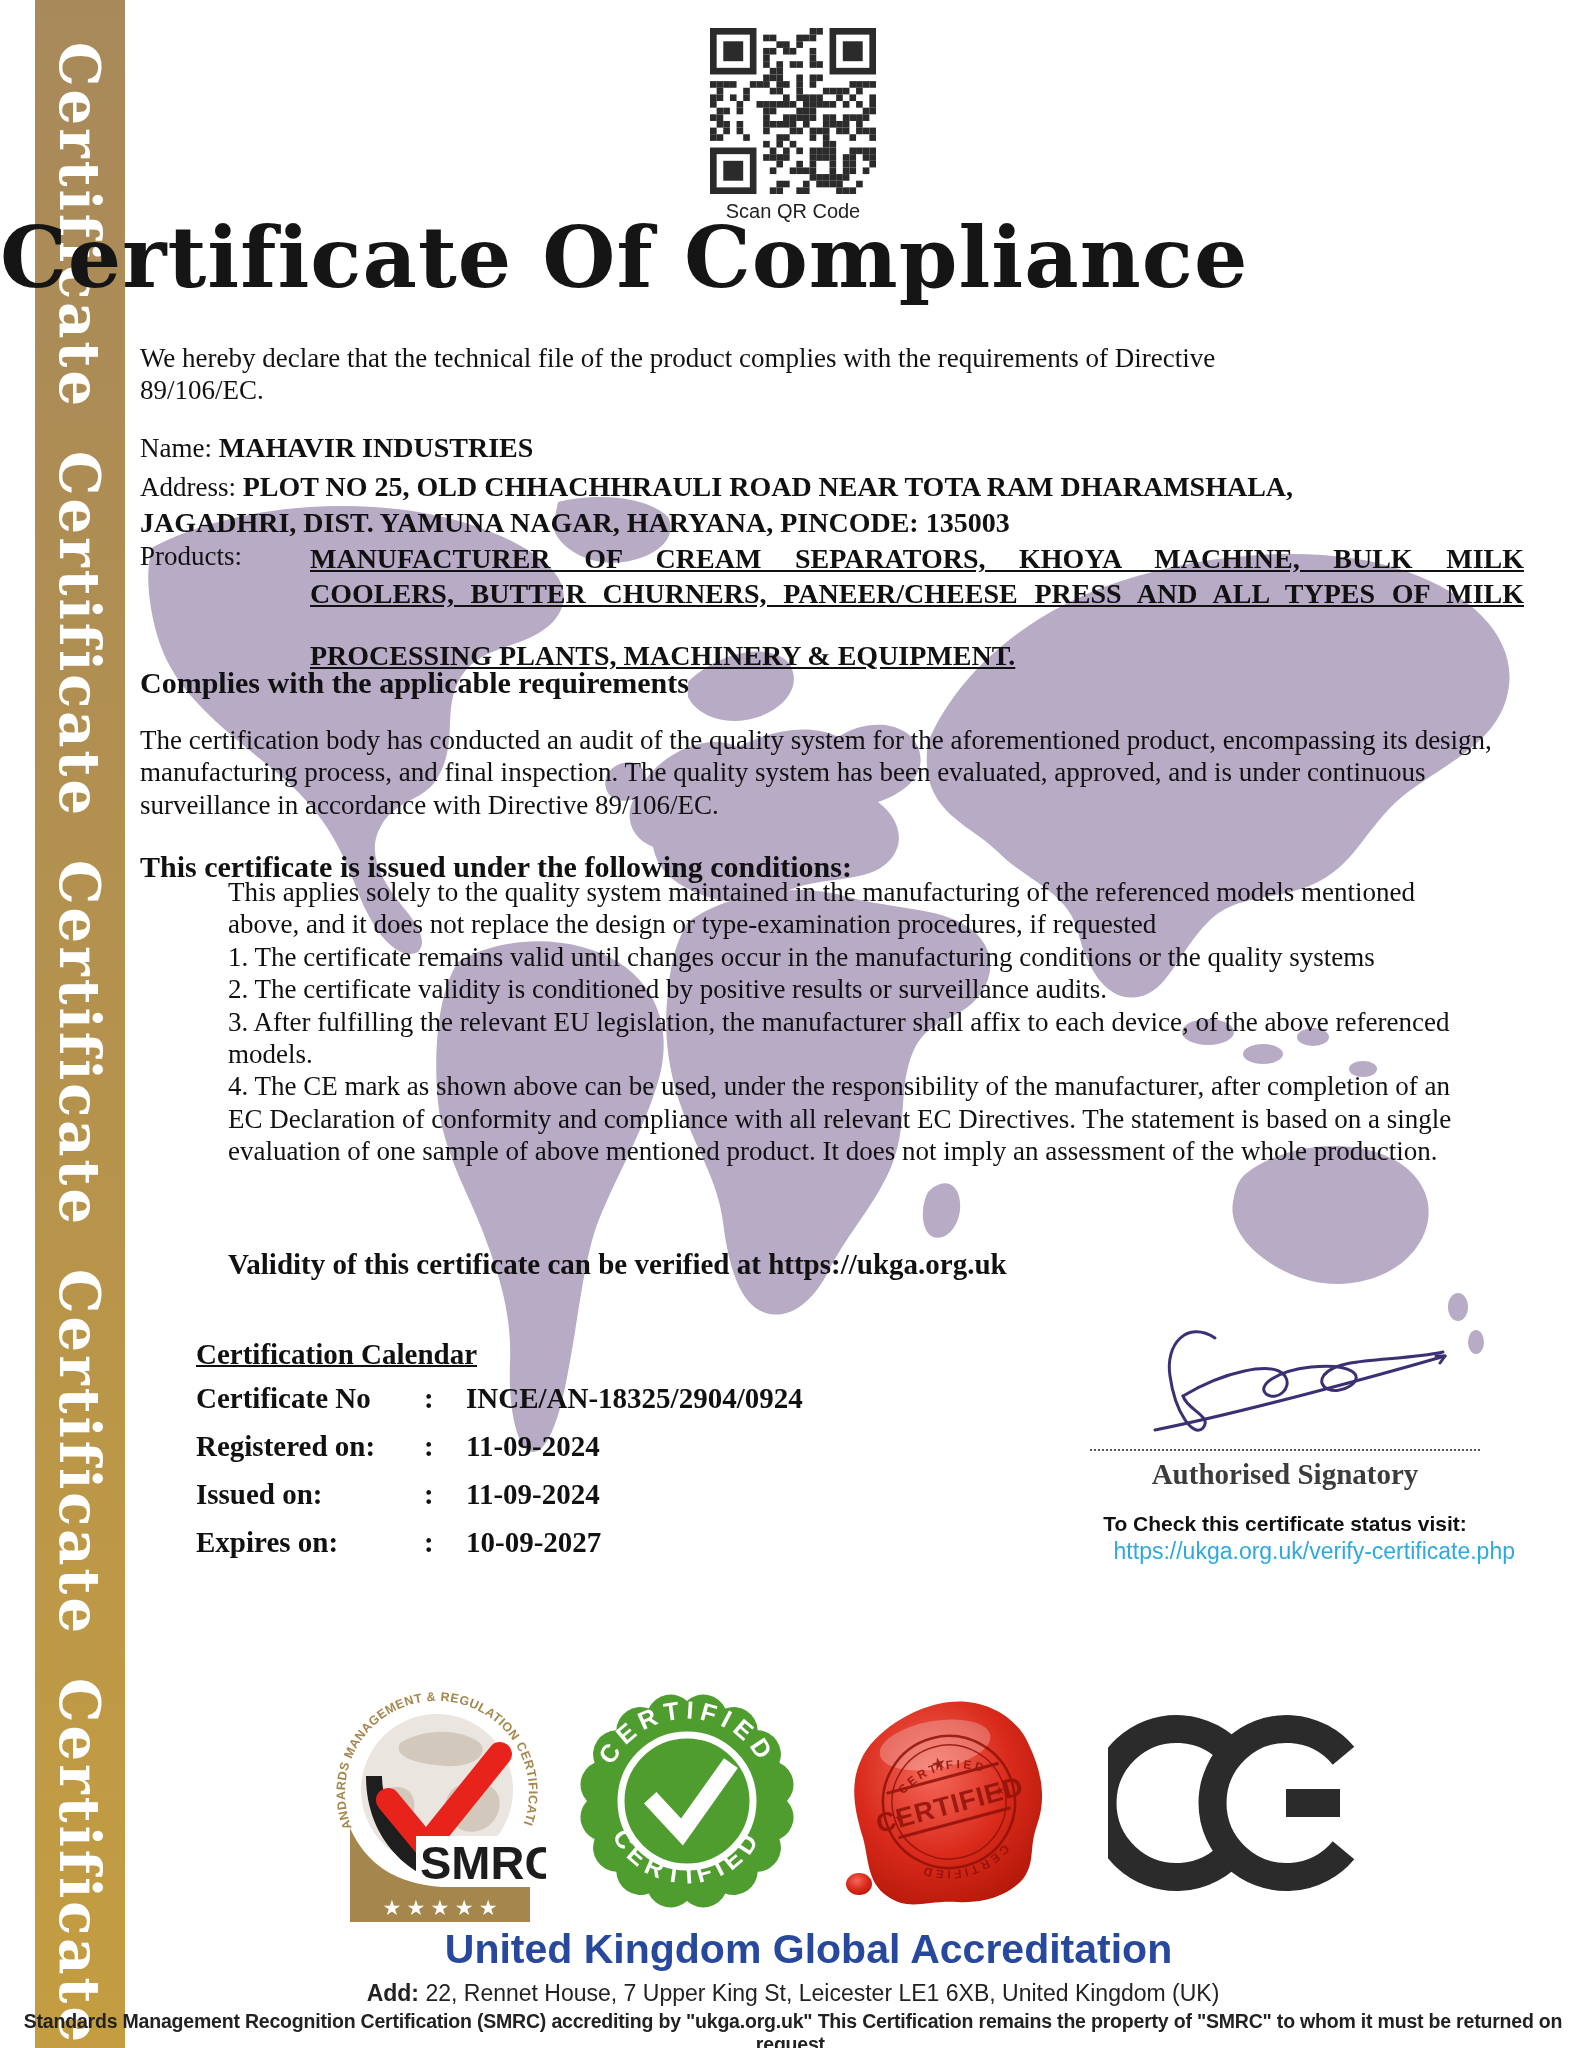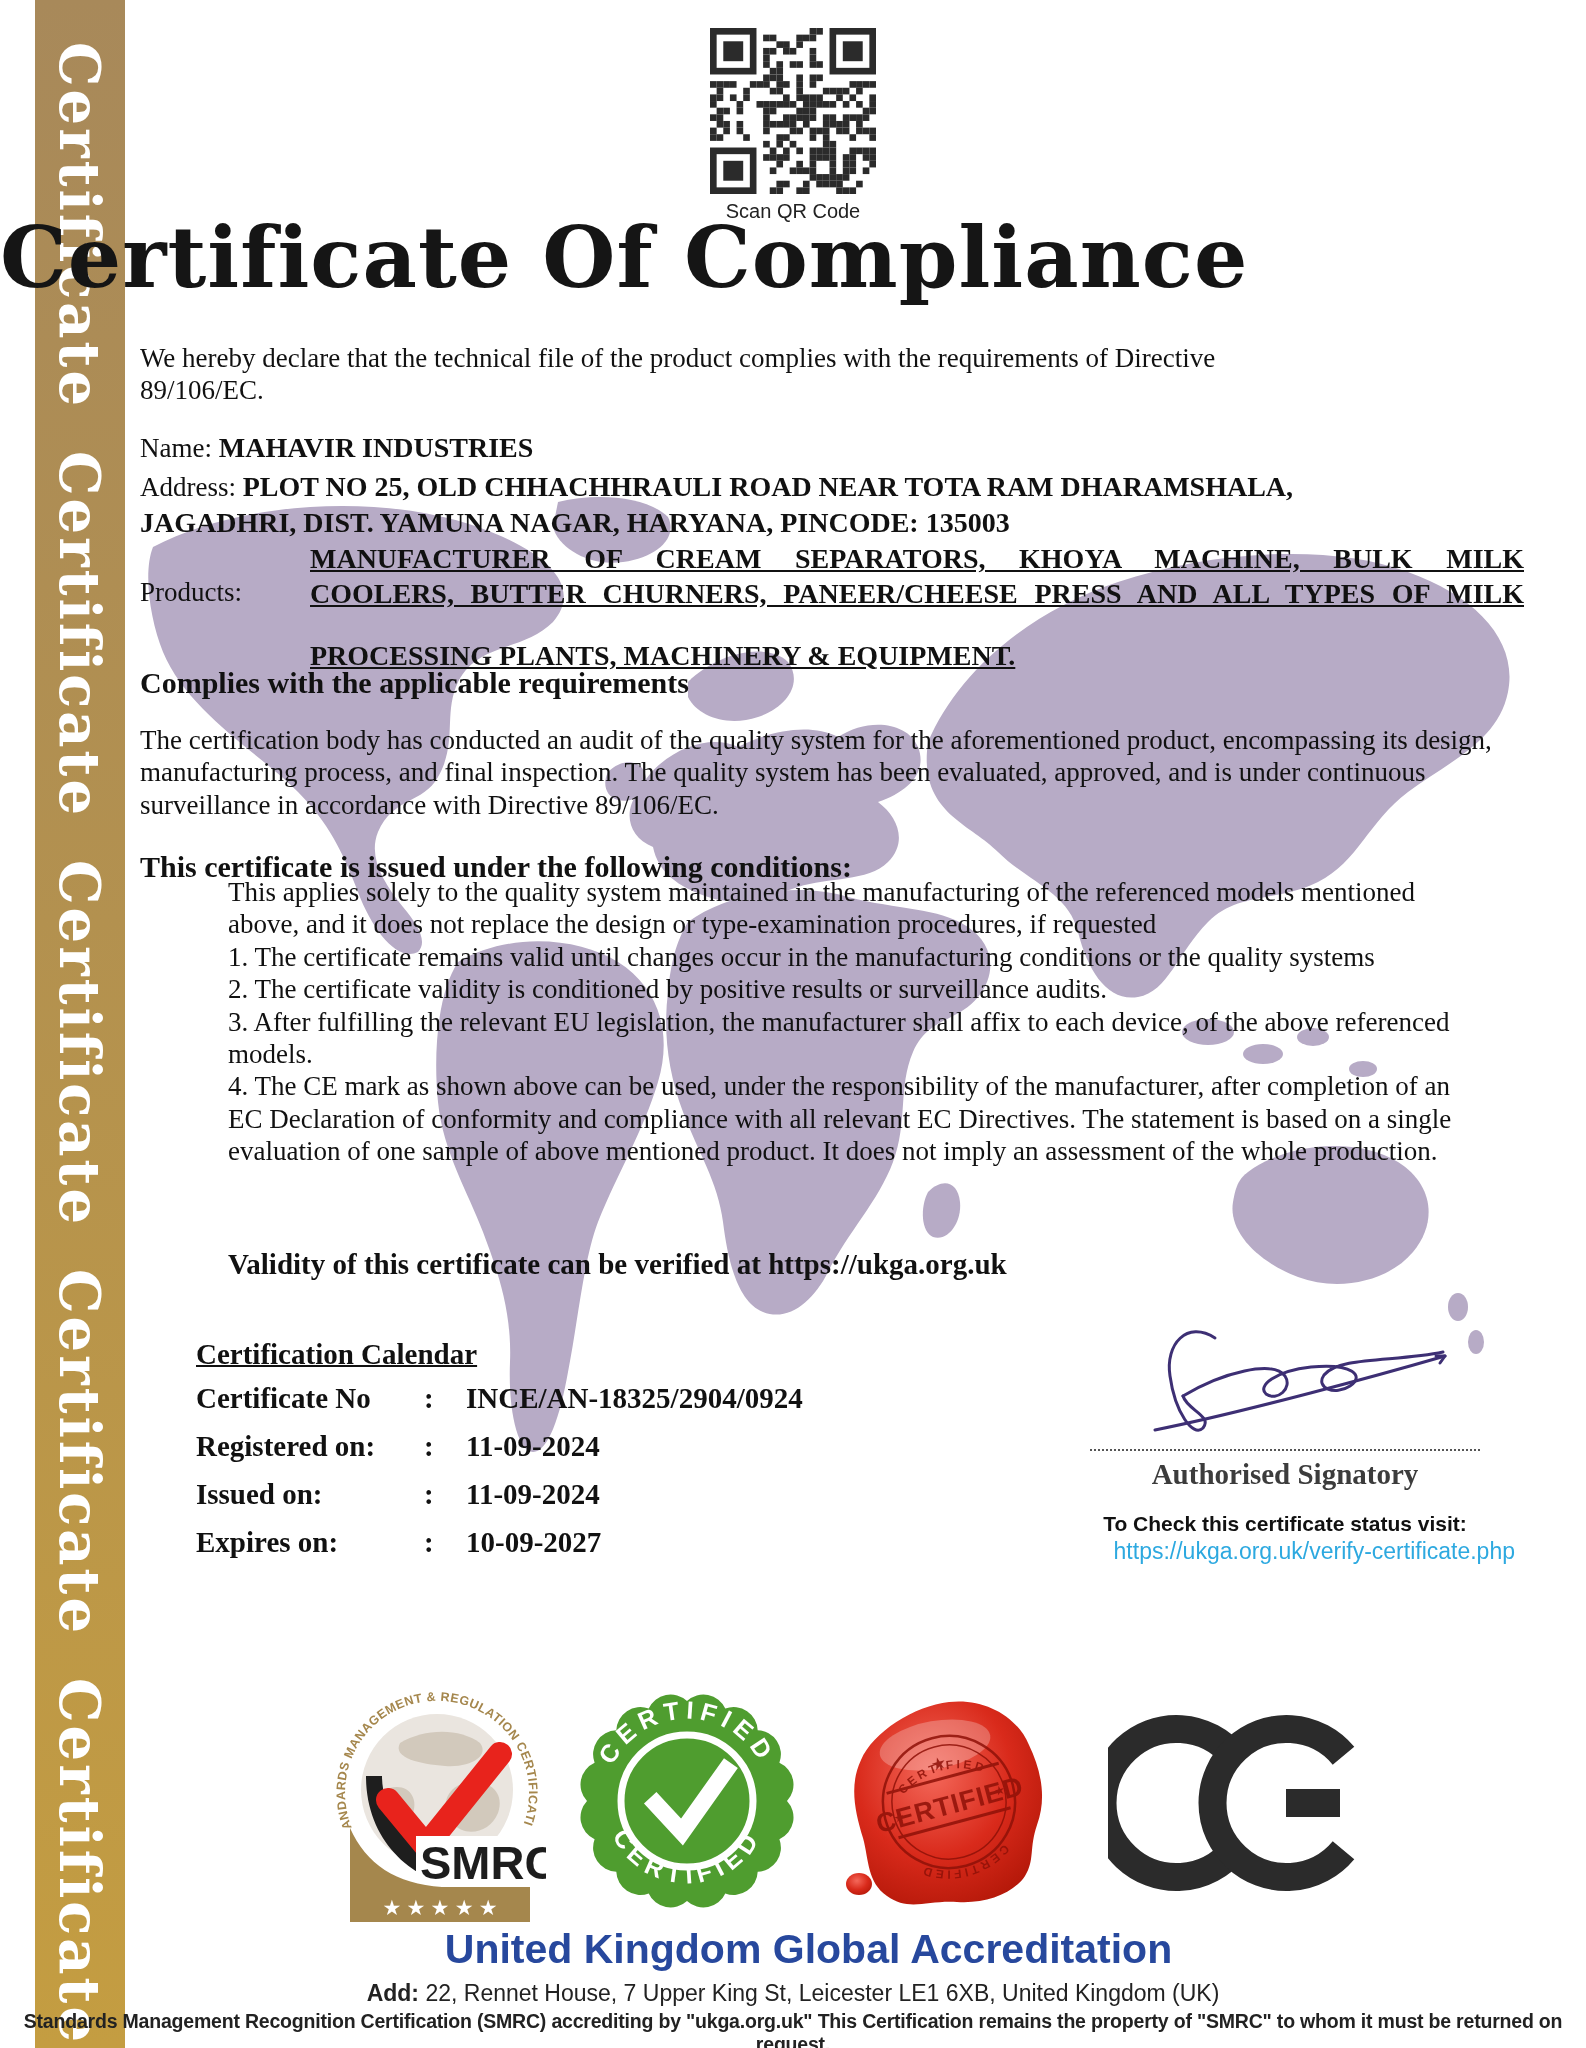--- a/index.html
+++ b/index.html
@@ -20,21 +20,21 @@
   .qr-caption{left:660px;top:200px;width:266px;text-align:center;
         font-family:"Liberation Sans",sans-serif;font-size:20px;color:#222;}
   .title{left:0;right:0;top:212px;text-align:left;font-family:"DejaVu Serif",serif;
         font-weight:bold;font-size:84px;letter-spacing:1px;color:#151515;line-height:1.1;}
   .decl{left:140px;width:1390px;top:342px;font-size:27px;line-height:1.2;}
   .fieldline{left:140px;top:432px;font-size:27px;}
   .fieldline b{font-size:28px;}
   .addr{left:140px;width:1395px;top:469px;font-size:27px;line-height:1.25;}
   .addr b{font-size:28px;}
   .products{left:140px;right:62px;top:541px;display:flex;font-size:27px;}
-  .products .plabel{width:170px;flex:none;margin-top:36px;}
+  .products .plabel{width:170px;flex:none;}
   .pval{flex:1;font-weight:bold;font-size:28px;line-height:1.25;}
   .pline{text-align:justify;text-align-last:justify;text-decoration:underline;}
   .pline.last{text-align-last:left;margin-top:27px;}
   .h1{left:140px;font-weight:bold;font-size:30px;}
   .para{left:140px;width:1390px;font-size:27px;line-height:1.2;}
   .conds{left:228px;width:1252px;font-size:27px;line-height:1.2;}
   .conds p{margin:0;}
   .validity{left:228px;top:1248px;font-weight:bold;font-size:29px;}
   .cal-h{left:196px;top:1338px;font-weight:bold;font-size:29px;text-decoration:underline;
         text-decoration-thickness:2px;}

